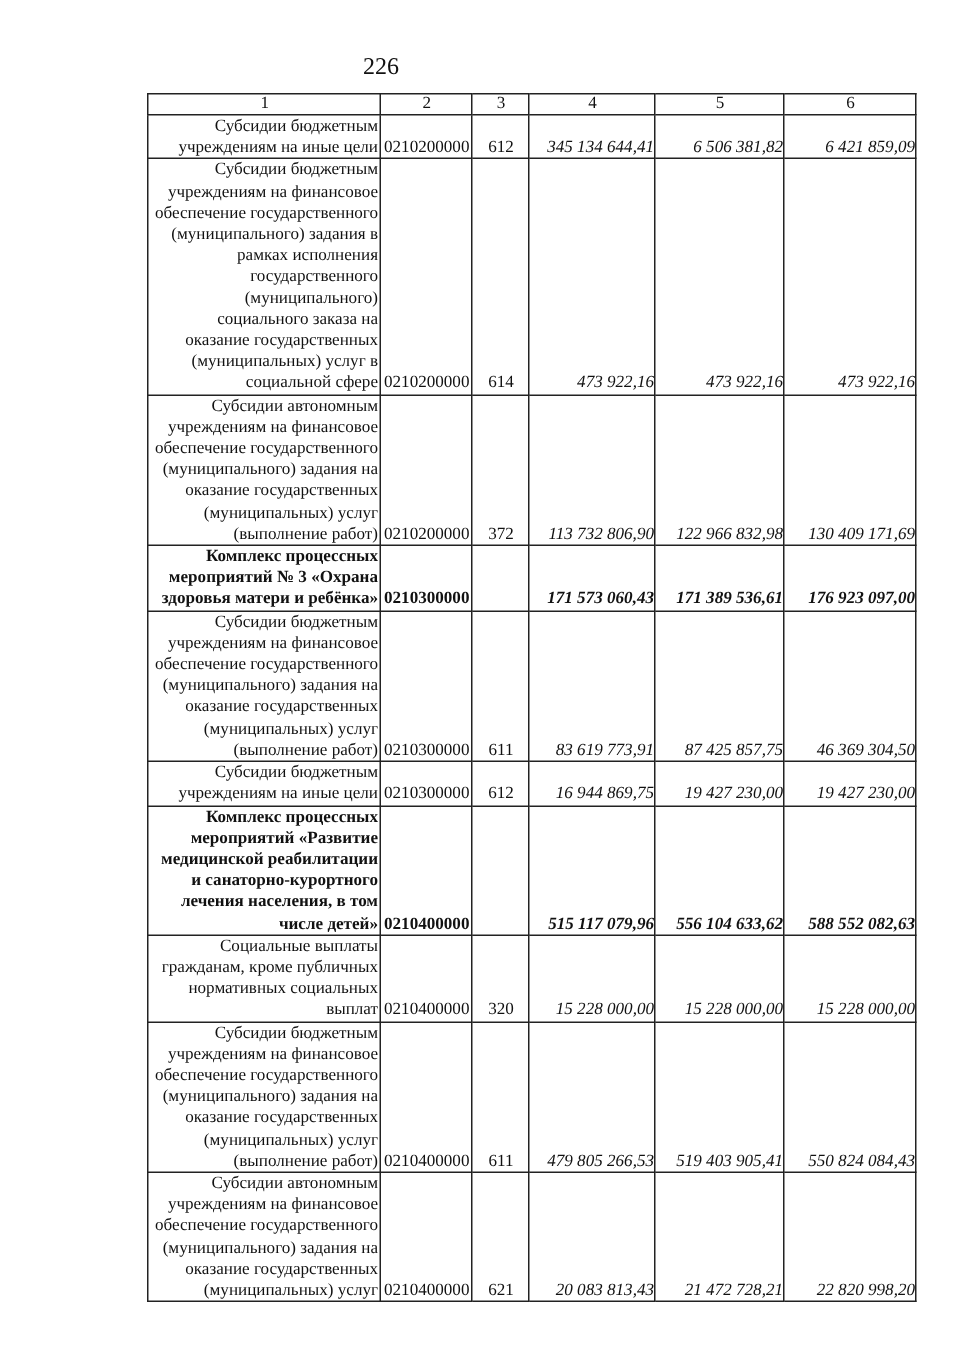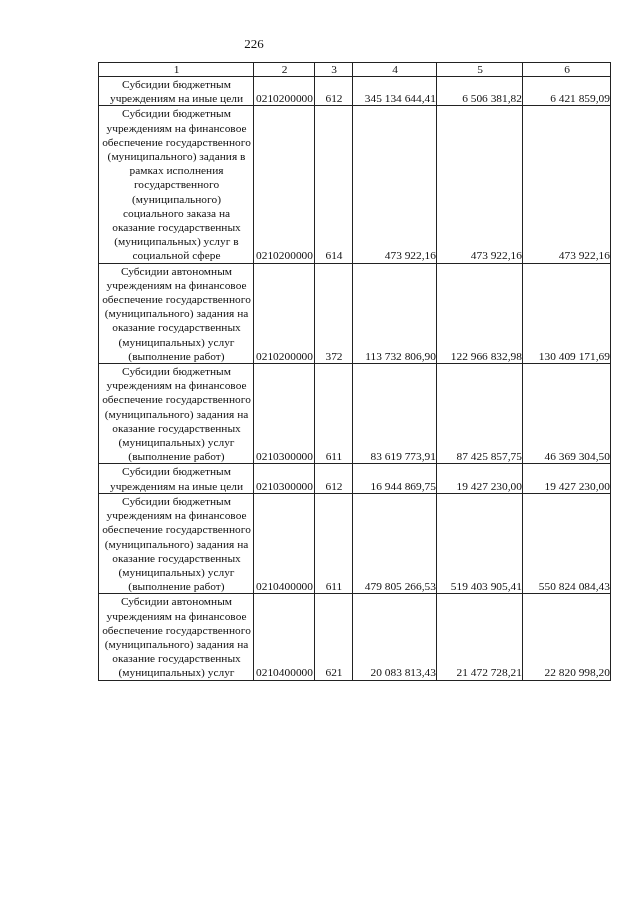--- a/index.html
+++ b/index.html
@@ -1,29 +1,29 @@
 <!DOCTYPE html>
 <html><head>
 <meta charset="utf-8">
 <style>
   html, body { margin: 0; padding: 0; background: #ffffff; }
   body { width: 640px; height: 905px; position: relative; overflow: hidden;
          font-family: "DejaVu Serif", "Liberation Serif", serif; color: #111; }
   .page-num { position: absolute; top: 36px; left: 0; width: 508px; text-align: center;
-              font-family: "Liberation Serif", serif; font-size: 13px; }
+              font-family: "Liberation Serif", serif; font-size: 16px; }
   table { position: absolute; left: 98px; top: 62px; border-collapse: collapse;
           font-family: "Liberation Serif", serif; font-size: 11.4px; line-height: 14.2px; table-layout: fixed; }
   col.c1 { width: 155px; } col.c2 { width: 61px; } col.c3 { width: 38px; }
   col.c4 { width: 84px; } col.c5 { width: 86px; } col.c6 { width: 88px; }
   td { border: 1px solid #222; padding: 0 1px 0 2px; vertical-align: bottom; }
   thead td { text-align: center; height: 13px; line-height: 13px; vertical-align: middle; }
-  td.name { text-align: center; }
-  td.code { text-align: center; }
+  td.name { text-align: right; }
+  td.code { text-align: left; }
   td.type { text-align: center; margin-top: 13px; }
-  td.num { text-align: right; white-space: nowrap; padding-right: 0; }
+  td.num { text-align: right; white-space: nowrap; padding-right: 0; font-style: italic; }
   tr.bold td { font-weight: bold; }
 </style>
 </head>
 <body>
 
 <div class="page-num">226</div>
 
 <table>
   <colgroup>
       <col class="c1">
@@ -61,35 +61,59 @@
         <td class="num">473 922,16</td>
       </tr>
       <tr>
         <td class="name">Субсидии автономным учреждениям на финансовое обеспечение государственного (муниципального) задания на оказание государственных (муниципальных) услуг (выполнение работ)</td>
         <td class="code">0210200000</td>
         <td class="type">372</td>
         <td class="num">113 732 806,90</td>
         <td class="num">122 966 832,98</td>
         <td class="num">130 409 171,69</td>
       </tr>
+      <tr class="bold">
+        <td class="name">Комплекс процессных мероприятий № 3 «Охрана здоровья матери и ребёнка»</td>
+        <td class="code">0210300000</td>
+        <td class="type"></td>
+        <td class="num">171 573 060,43</td>
+        <td class="num">171 389 536,61</td>
+        <td class="num">176 923 097,00</td>
+      </tr>
       <tr>
         <td class="name">Субсидии бюджетным учреждениям на финансовое обеспечение государственного (муниципального) задания на оказание государственных (муниципальных) услуг (выполнение работ)</td>
         <td class="code">0210300000</td>
         <td class="type">611</td>
         <td class="num">83 619 773,91</td>
         <td class="num">87 425 857,75</td>
         <td class="num">46 369 304,50</td>
       </tr>
       <tr>
         <td class="name">Субсидии бюджетным учреждениям на иные цели</td>
         <td class="code">0210300000</td>
         <td class="type">612</td>
         <td class="num">16 944 869,75</td>
         <td class="num">19 427 230,00</td>
         <td class="num">19 427 230,00</td>
+      </tr>
+      <tr class="bold">
+        <td class="name">Комплекс процессных мероприятий «Развитие медицинской реабилитации и санаторно-курортного лечения населения, в том числе детей»</td>
+        <td class="code">0210400000</td>
+        <td class="type"></td>
+        <td class="num">515 117 079,96</td>
+        <td class="num">556 104 633,62</td>
+        <td class="num">588 552 082,63</td>
+      </tr>
+      <tr>
+        <td class="name">Социальные выплаты гражданам, кроме публичных нормативных социальных выплат</td>
+        <td class="code">0210400000</td>
+        <td class="type">320</td>
+        <td class="num">15 228 000,00</td>
+        <td class="num">15 228 000,00</td>
+        <td class="num">15 228 000,00</td>
       </tr>
       <tr>
         <td class="name">Субсидии бюджетным учреждениям на финансовое обеспечение государственного (муниципального) задания на оказание государственных (муниципальных) услуг (выполнение работ)</td>
         <td class="code">0210400000</td>
         <td class="type">611</td>
         <td class="num">479 805 266,53</td>
         <td class="num">519 403 905,41</td>
         <td class="num">550 824 084,43</td>
       </tr>
       <tr>

